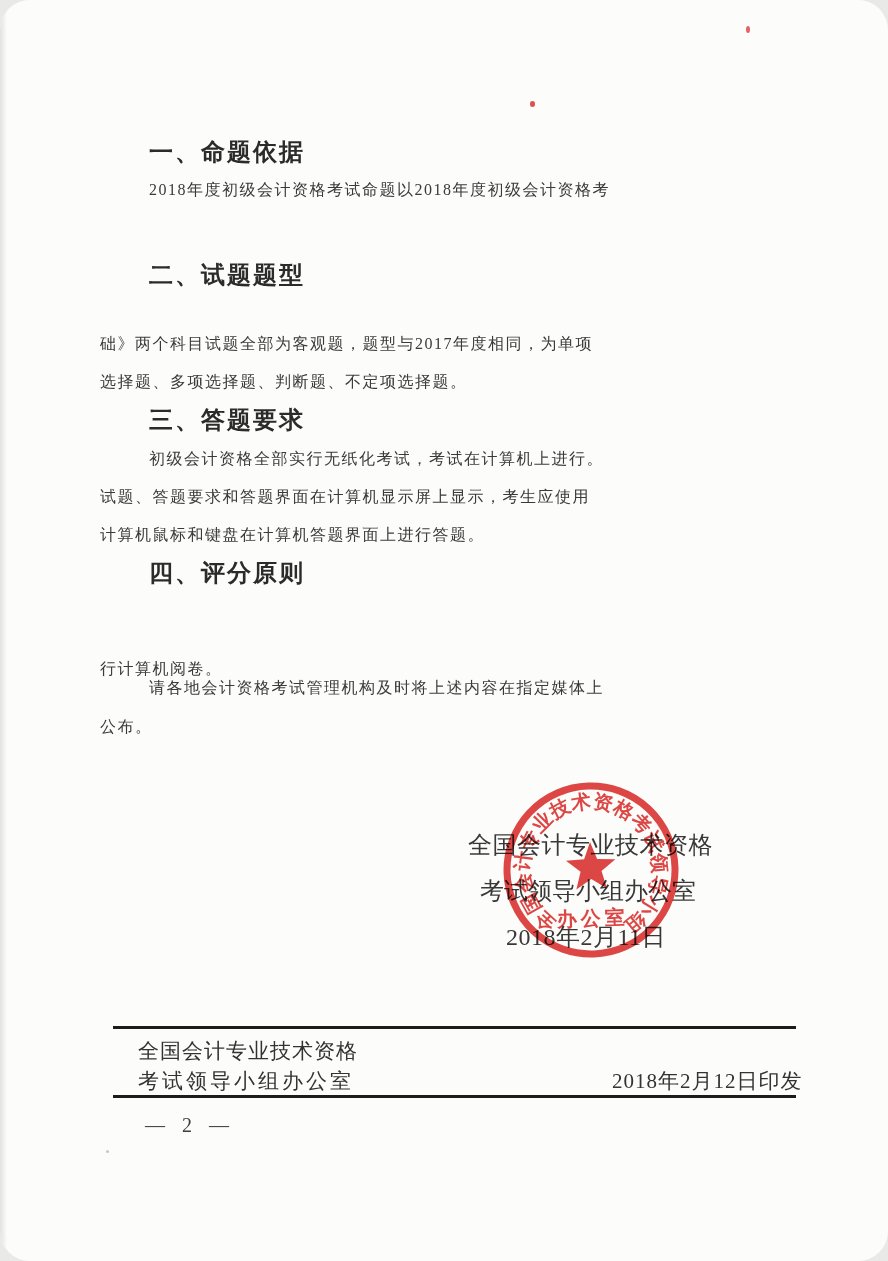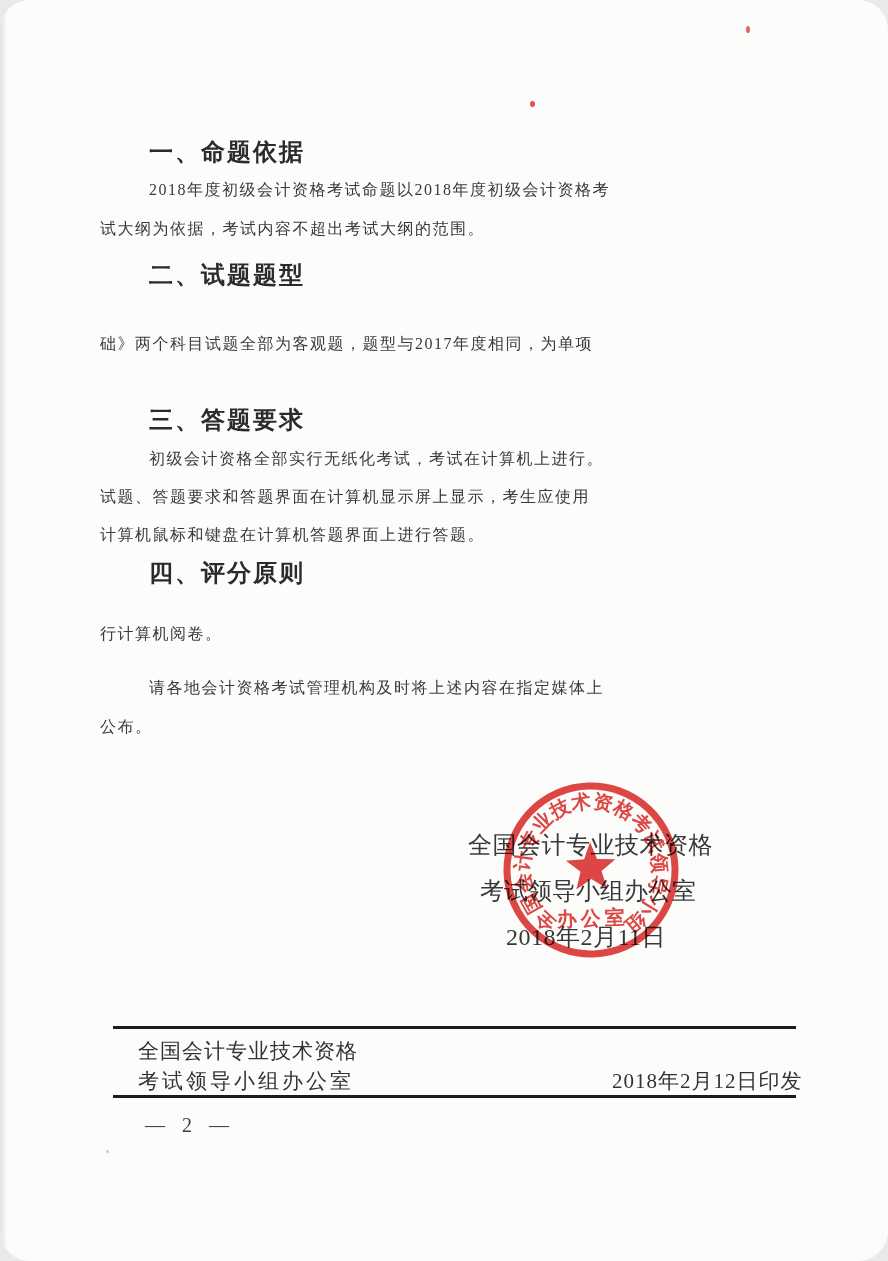--- a/index.html
+++ b/index.html
@@ -86,32 +86,32 @@
   .speck.r2{left:530px;top:101px;width:5px;height:6px;background:rgba(216,48,52,.85);}
   .speck.g1{left:106px;top:1150px;width:3px;height:3px;background:rgba(120,120,120,.4);}
 </style>
 </head>
 <body>
 
 <div class="page">
 
   <div class="hd" style="left:149px;top:137px">一、命题依据</div>
   <div class="bl" style="left:149px;top:175px">2018年度初级会计资格考试命题以2018年度初级会计资格考</div>
-  <div class="bl" style="left:100px;top:214px">试大纲为依据，考试内容不超出考试大纲的范围。</div>
 
   <div class="hd" style="left:149px;top:260px">二、试题题型</div>
   <div class="bl" style="left:100px;top:329px">础》两个科目试题全部为客观题，题型与2017年度相同，为单项</div>
+  <div class="bl" style="left:100px;top:367px">选择题、多项选择题、判断题、不定项选择题。</div>
 
   <div class="hd" style="left:149px;top:405px">三、答题要求</div>
   <div class="bl" style="left:149px;top:444px">初级会计资格全部实行无纸化考试，考试在计算机上进行。</div>
   <div class="bl" style="left:100px;top:482px">试题、答题要求和答题界面在计算机显示屏上显示，考生应使用</div>
   <div class="bl" style="left:100px;top:520px">计算机鼠标和键盘在计算机答题界面上进行答题。</div>
 
   <div class="hd" style="left:149px;top:558px">四、评分原则</div>
-  <div class="bl" style="left:100px;top:619px">行计算机阅卷。</div>
+  <div class="bl" style="left:100px;top:654px">行计算机阅卷。</div>
 
   <div class="bl" style="left:149px;top:673px">请各地会计资格考试管理机构及时将上述内容在指定媒体上</div>
   <div class="bl" style="left:100px;top:712px">公布。</div>
 
   <div class="sig" style="left:468px;top:830px;letter-spacing:0.5px">全国会计专业技术资格</div>
   <div class="sig" style="left:480px;top:876px;letter-spacing:0px">考试领导小组办公室</div>
   <div class="sig" style="left:506px;top:922px;letter-spacing:0.5px">2018年2月11日</div>
 
   <svg class="seal" width="230" height="230" viewBox="0 0 230 230" aria-hidden="true">
     <circle class="seal-ring" cx="115" cy="115" r="84"></circle>

